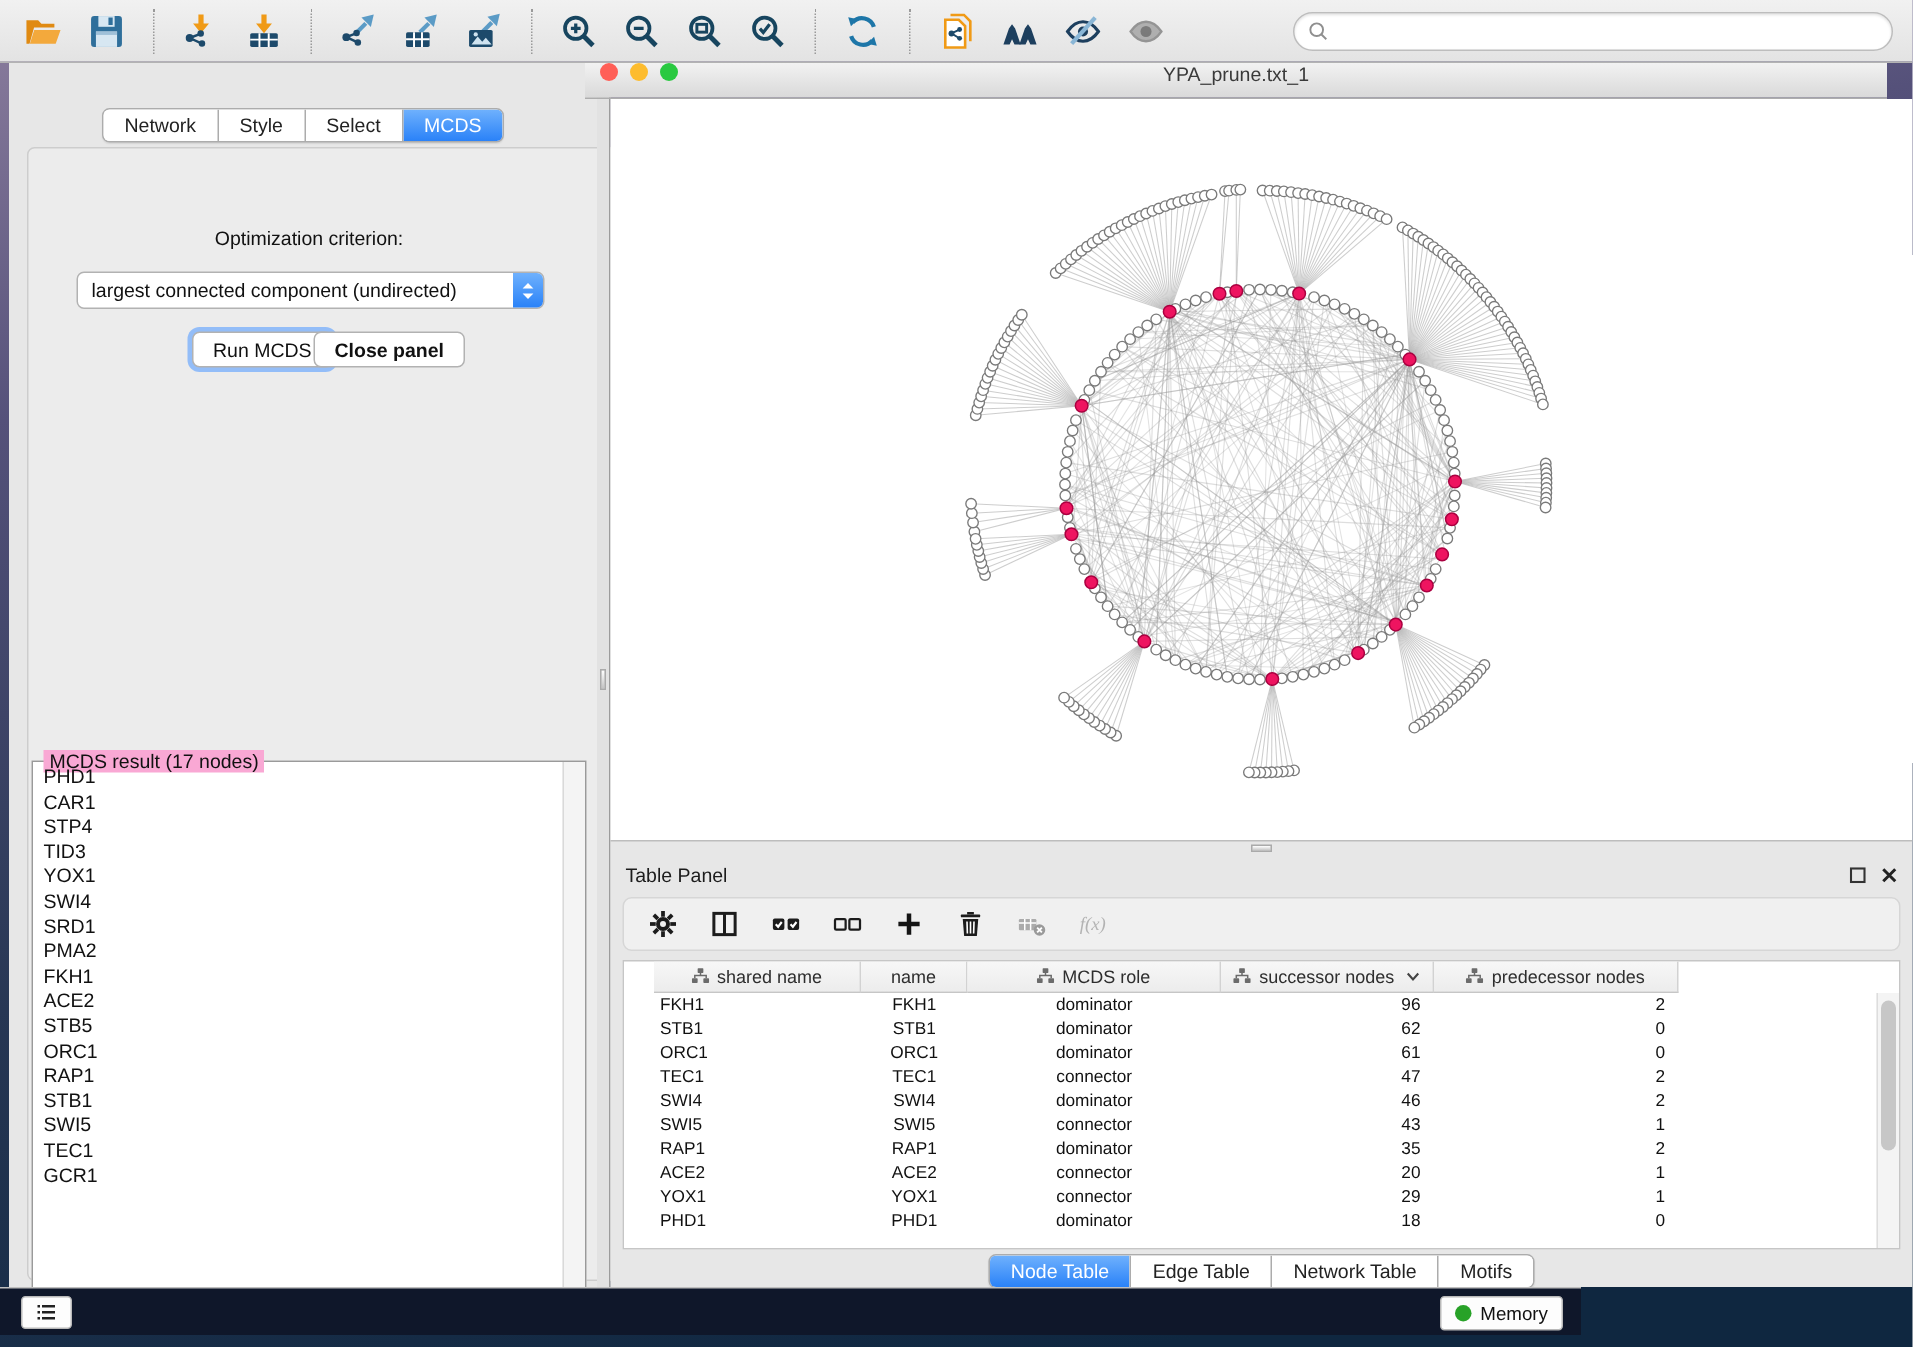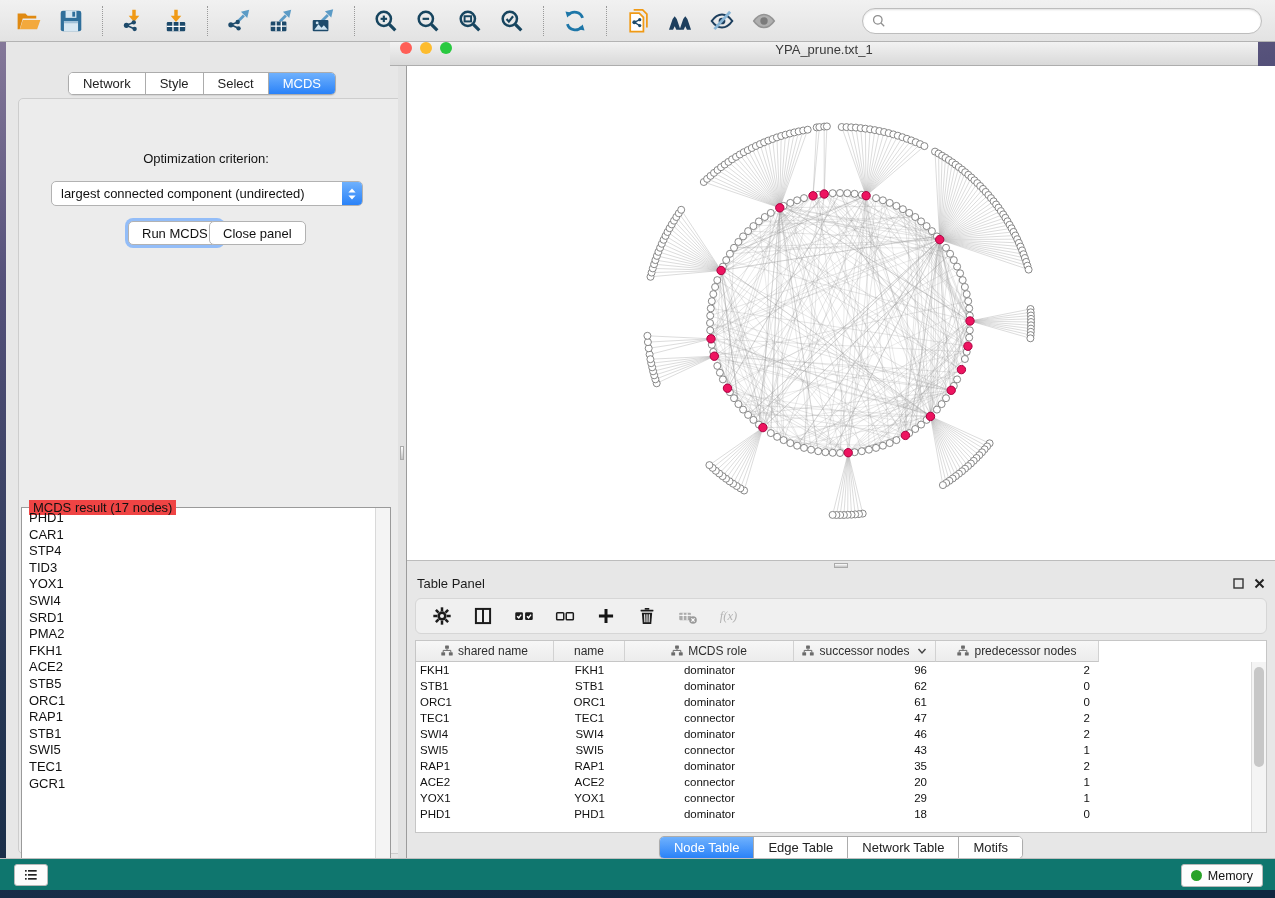--- a/index.html
+++ b/index.html
@@ -51,24 +51,24 @@
     background:#fff; border:1px solid #b2b2b2; border-radius:5px;
     display:flex; align-items:center; font-size:13px; color:#111; }
   #criterion-select .val { padding-left:9px; flex:1; white-space:nowrap; }
   .popup-cap { width:20px; height:23px; border-radius:0 4px 4px 0;
     background:linear-gradient(#6fb1fd,#2a82f8); display:flex; align-items:center; justify-content:center; }
   .popup-cap svg { width:12px; height:16px; }
   .cp-btn { position:absolute; top:122px; height:24px; background:#fff;
     border:1px solid #b2b2b2; border-radius:5px; font-size:13px; color:#111;
     font-family:"Liberation Sans",sans-serif; padding:0 13px; }
   #run-btn { left:81px; box-shadow:0 0 0 3px rgba(100,165,255,.65);margin-left:28px; }
-  #close-btn { left:190px; }
+  #close-btn { left:190px;font-weight:bold; }
   #result-box { position:absolute; left:2px; top:408px; width:370px; height:372px;
     border:1px solid #9a9a9a; background:#fff; }
-  #result-legend { position:absolute; left:7px; top:-8px; background:#ef4444;
+  #result-legend { position:absolute; left:7px; top:-8px; background:#f9a8d4;
     padding:0 4px; font-size:13px; color:#111; }
   #result-list { position:absolute; left:0; top:2px; width:352px; bottom:0; overflow:hidden;
     font-size:13px; color:#111; }
   #result-list .mcds-item { padding:1.1px 0 1.1px 7px; line-height:14.4px; }
   #result-scroll { position:absolute; right:0; top:0; width:15px; height:100%;
     background:#f4f4f4; border-left:1px solid #d9d9d9; }
 
   
   #v-divider { position:absolute; left:398px; top:42px; width:9px; height:816px;
     background:#e2e2e2; border-right:1px solid #9c9c9c; }
@@ -93,41 +93,41 @@
   
   #table-panel { position:absolute; left:407px; top:570px; width:868px; height:288px;
     background:#e7e7e7; }
   #tp-toolbar { position:absolute; left:8px; top:28px; width:852px; height:36px;
     background:#f0f0f0; border:1px solid #d6d6d6; border-radius:6px;
     display:flex; align-items:center; padding-left:14px; gap:17px; }
   #tp-toolbar .tp-btn { width:24px; height:24px; border:none; background:transparent;
     display:flex; align-items:center; justify-content:center; }
   #tp-toolbar .tp-btn svg { width:20px; height:20px; }
   #tbl { position:absolute; left:8px; top:70px; width:852px; height:193px;
-    background:#fff; border:1px solid #c6c6c6; overflow:hidden; }
+    background:#fff; border:1px solid #c6c6c6; overflow:hidden;padding-left:20px; }
   #tbl-head { display:flex; height:21px; }
   .th { background:linear-gradient(#f7f7f7,#ececec); border-right:1px solid #d2d2d2;
     border-bottom:1px solid #c6c6c6; display:flex; align-items:center;
     font-size:12px; color:#2e2e2e; justify-content:center; gap:5px; padding:0 4px; }
   .th svg.tree { width:12px; height:12px; }
   .th svg.sortd { width:10px; height:10px; margin-left:2px; }
   .tr { display:flex; height:16px; font-size:11.5px; color:#111; }
   .td { padding-top:1.5px; white-space:nowrap; overflow:hidden; }
   .td.l { text-align:left; padding-left:4px; }
   .td.c { text-align:center; }
   .td.r { text-align:right; padding-right:9px; }
   #tbl-scroll { position:absolute; right:0; top:21px; bottom:0; width:15px;
     background:#f4f4f4; border-left:1px solid #ddd; }
   #tbl-thumb { position:absolute; left:2px; top:5px; width:10px; height:100px;
     background:#c7c7c7; border-radius:5px; }
   #tp-tabs-row { position:absolute; left:0; top:266px; width:868px; text-align:center; }
 
   
-  #statusbar { position:absolute; left:0; top:858px; width:1275px; height:32px;
-    background:#0f766e; border-top:1px solid #bfbfbf; }
+  #statusbar { position:absolute; left:0; top:858px; width:1054px; height:32px;
+    background:#0f172a; border-top:1px solid #bfbfbf; }
   #menu-btn { position:absolute; left:14px; top:5px; width:34px; height:22px;
     background:#fdfdfd; border:1px solid #b9b9b9; border-radius:3px;
     display:flex; align-items:center; justify-content:center; }
   #menu-btn svg { width:16px; height:16px; }
   #memory-btn { position:absolute; right:12px; top:5px; height:23px;
     background:#fdfdfd; border:1px solid #b9b9b9; border-radius:3px;
     display:flex; align-items:center; gap:6px; padding:0 9px; font-size:12.5px; color:#111; }
   .mem-dot { width:11px; height:11px; border-radius:50%; }
 </style>
 </head>

